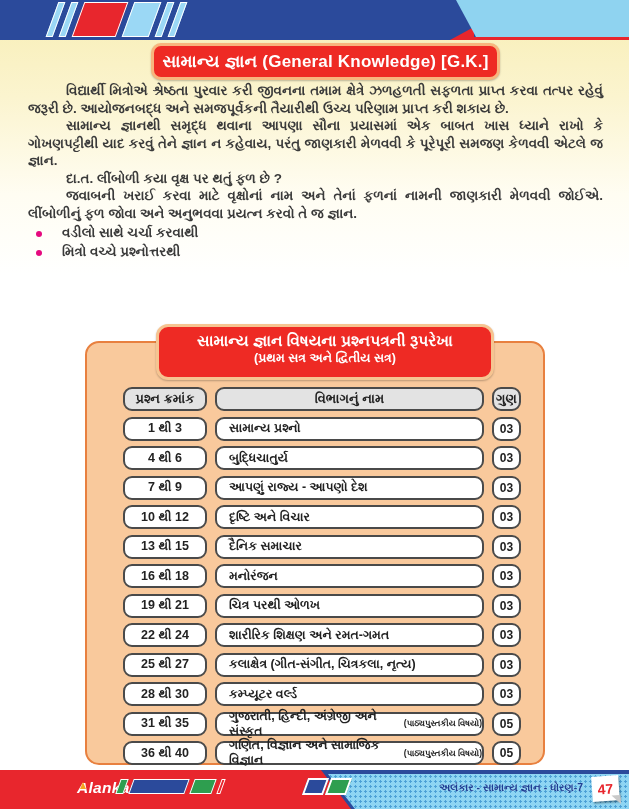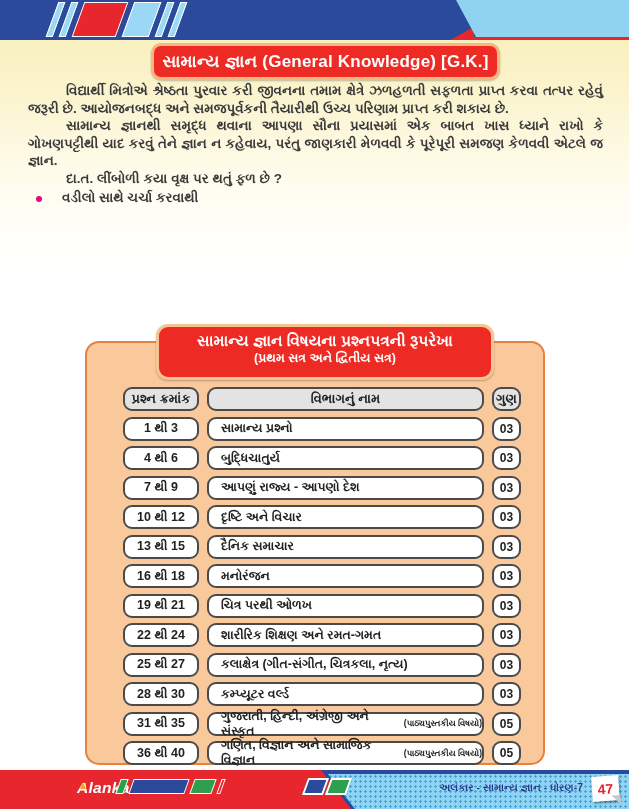--- a/index.html
+++ b/index.html
@@ -58,21 +58,21 @@
   .table-banner .t1 { font-size:15.5px; line-height:19px; }
   .table-banner .t2 { font-size:12.5px; line-height:16px; }
 
   .t-grid { position:absolute; left:36px; right:22px; top:44px; display:flex; flex-direction:column; gap:5.5px; }
   .t-row { display:flex; gap:8px; }
   .cell {
     border:2px solid #4a4a4a; border-radius:9px; background:#ffffff;
     height:24px; display:flex; align-items:center; justify-content:center;
     font-weight:bold; font-size:12.5px; color:#222;
   }
-  .c1 { width:76px; flex:none; }
+  .c1 { width:84px; flex:none; }
   .c2 { flex:1; justify-content:flex-start; padding-left:12px; }
   .c3 { width:29px; flex:none; font-size:12px; }
   .head .cell { background:#e3e3e3; font-size:13px; }
   .c2 .note { font-size:8.5px; margin-left:4px; white-space:nowrap; }
   .total-row { display:flex; justify-content:flex-end; margin-top:1px; }
   .total-box {
     width:56px; height:27px; background:#d9d9d9; border:2px solid #4a4a4a; border-radius:8px;
     display:flex; align-items:center; justify-content:center; font-weight:bold; font-size:16px; color:#222;
   }
 
@@ -130,23 +130,25 @@
   </div>
 
   <div class="title-banner">
     <span>સામાન્ય જ્ઞાન (General Knowledge) [G.K.]</span>
   </div>
 
   <div class="intro">
     <p>વિદ્યાર્થી મિત્રોએ શ્રેષ્ઠતા પુરવાર કરી જીવનના તમામ ક્ષેત્રે ઝળહળતી સફળતા પ્રાપ્ત કરવા તત્પર રહેવું જરૂરી છે. આયોજનબદ્ધ અને સમજપૂર્વકની તૈયારીથી ઉચ્ચ પરિણામ પ્રાપ્ત કરી શકાય છે.</p>
     <p>સામાન્ય જ્ઞાનથી સમૃદ્ધ થવાના આપણા સૌના પ્રયાસમાં એક બાબત ખાસ ધ્યાને રાખો કે ગોખણપટ્ટીથી યાદ કરવું તેને જ્ઞાન ન કહેવાય, પરંતુ જાણકારી મેળવવી કે પૂરેપૂરી સમજણ કેળવવી એટલે જ જ્ઞાન.</p>
     <p>દા.ત. લીંબોળી કયા વૃક્ષ પર થતું ફળ છે ?</p>
+    <p>જવાબની ખરાઈ કરવા માટે વૃક્ષોનાં નામ અને તેનાં ફળનાં નામની જાણકારી મેળવવી જોઈએ. લીંબોળીનું ફળ જોવા અને અનુભવવા પ્રયત્ન કરવો તે જ જ્ઞાન.</p>
     <ul class="bullets">
 
     <li>વડીલો સાથે ચર્ચા કરવાથી</li>
+        <li>મિત્રો વચ્ચે પ્રશ્નોત્તરથી</li>
       </ul>
   </div>
 
   <div class="table-wrap">
     <div class="table-banner">
       <div class="t1">સામાન્ય જ્ઞાન વિષયના પ્રશ્નપત્રની રૂપરેખા</div>
       <div class="t2">(પ્રથમ સત્ર અને દ્વિતીય સત્ર)</div>
     </div>
 
     <div class="t-grid">

